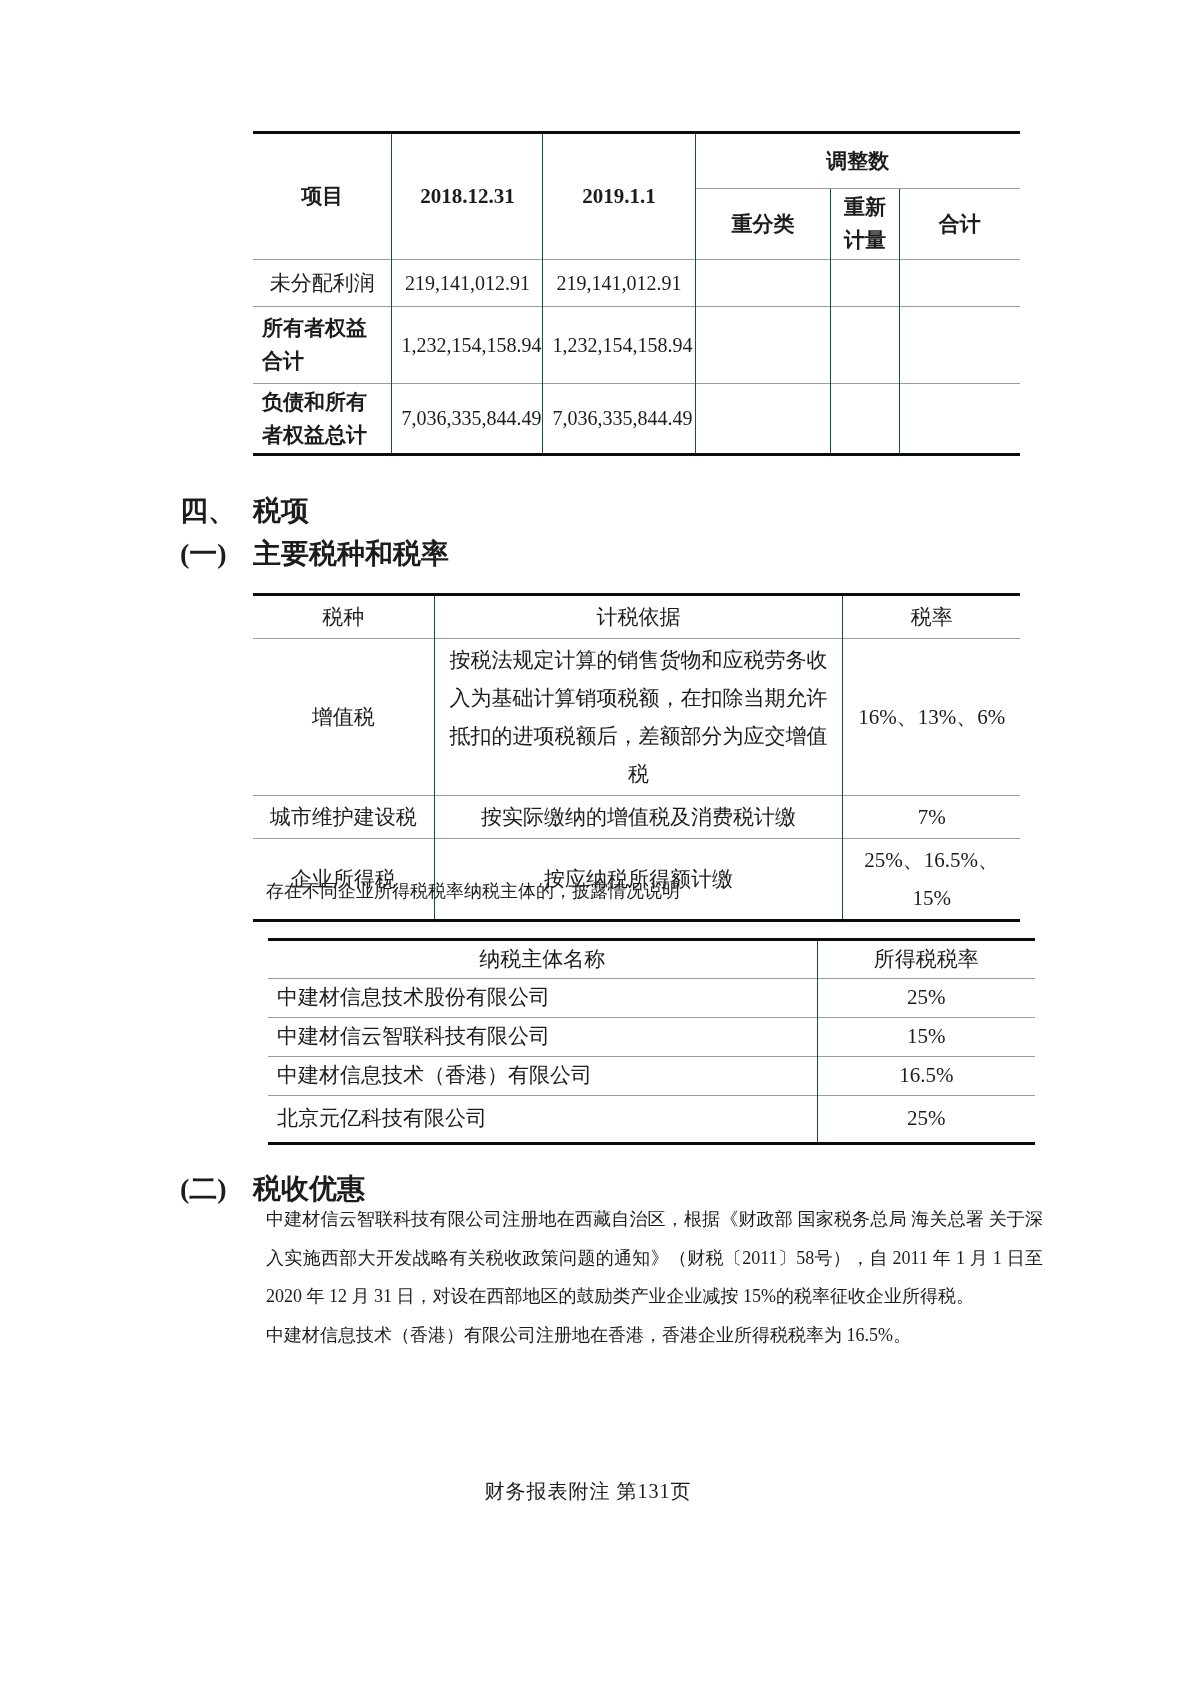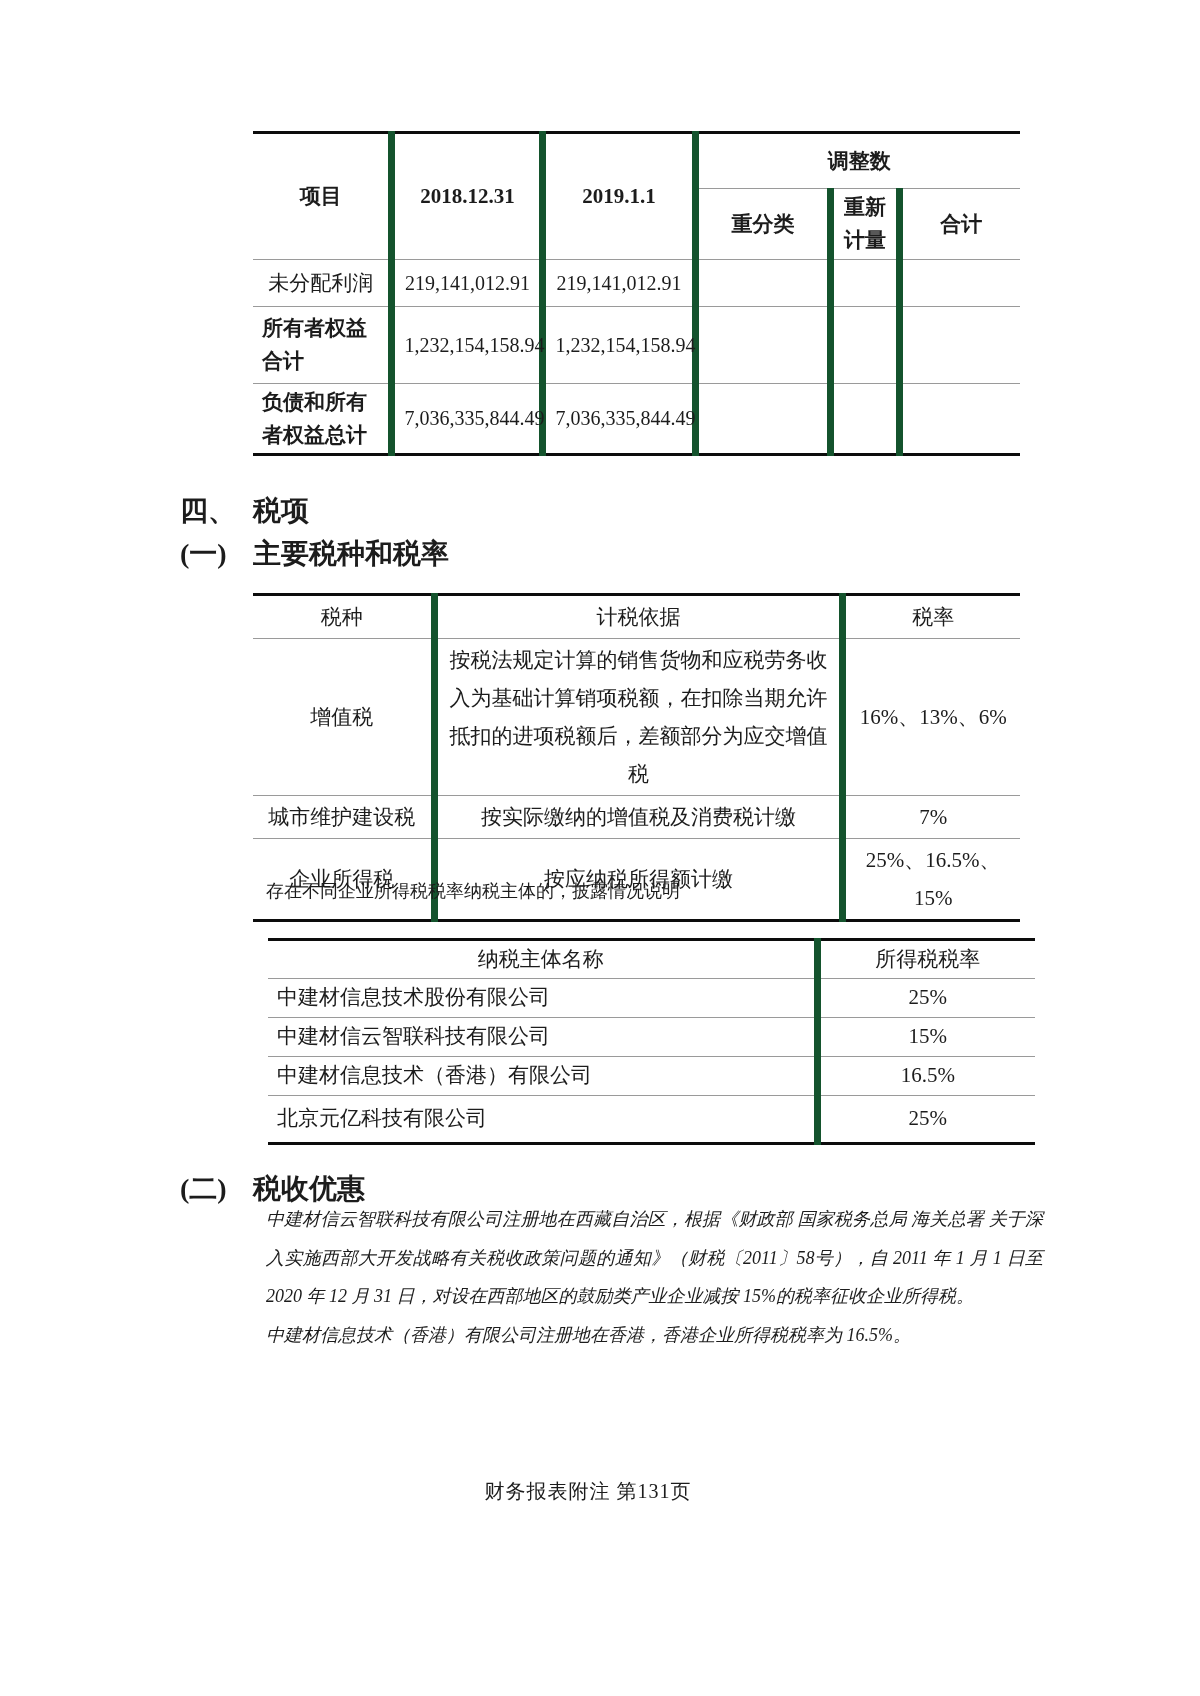--- a/index.html
+++ b/index.html
@@ -17,21 +17,21 @@
   
   table.t{
     border-collapse:collapse;
     table-layout:fixed;
     width:767px;
     border-top:3px solid #0c0c0c;
     border-bottom:3px solid #0c0c0c;
     font-size:21px;
   }
   table.t td{
-    border-left:7px solid #14532d;
+    border-left:1px solid #14532d;
     border-top:1px solid #9a9a9a;
     padding:2px 9px;
     vertical-align:middle;
     line-height:1.55;
   }
   table.t td.fc{border-left:none;margin-top:26px;}      
   table.t tr.top td{border-top:none;}   
   .c{text-align:center;}
   .l{text-align:left;}
   .b{font-weight:bold;}
@@ -67,21 +67,21 @@
     font-size:28px;
     white-space:nowrap;
   }
   .heading .sec-num{display:inline-block;width:73px;font-weight:bold;}
   .body-text{
     left:266px;width:777px;
     font-size:18px;
     line-height:38.5px;
   }
   .note-line{top:872px;}
-  .paras{top:1200px;text-align:justify;text-justify:inter-ideograph;font-style:italic;}
+  .paras{top:1200px;text-align:justify;text-justify:inter-ideograph;}
   .paras p{margin:0;}
   .footer{
     top:1478px;left:0;width:1176px;
     text-align:center;
     font-size:20px;
     letter-spacing:1px;
   }
 </style>
 </head>
 <body>

